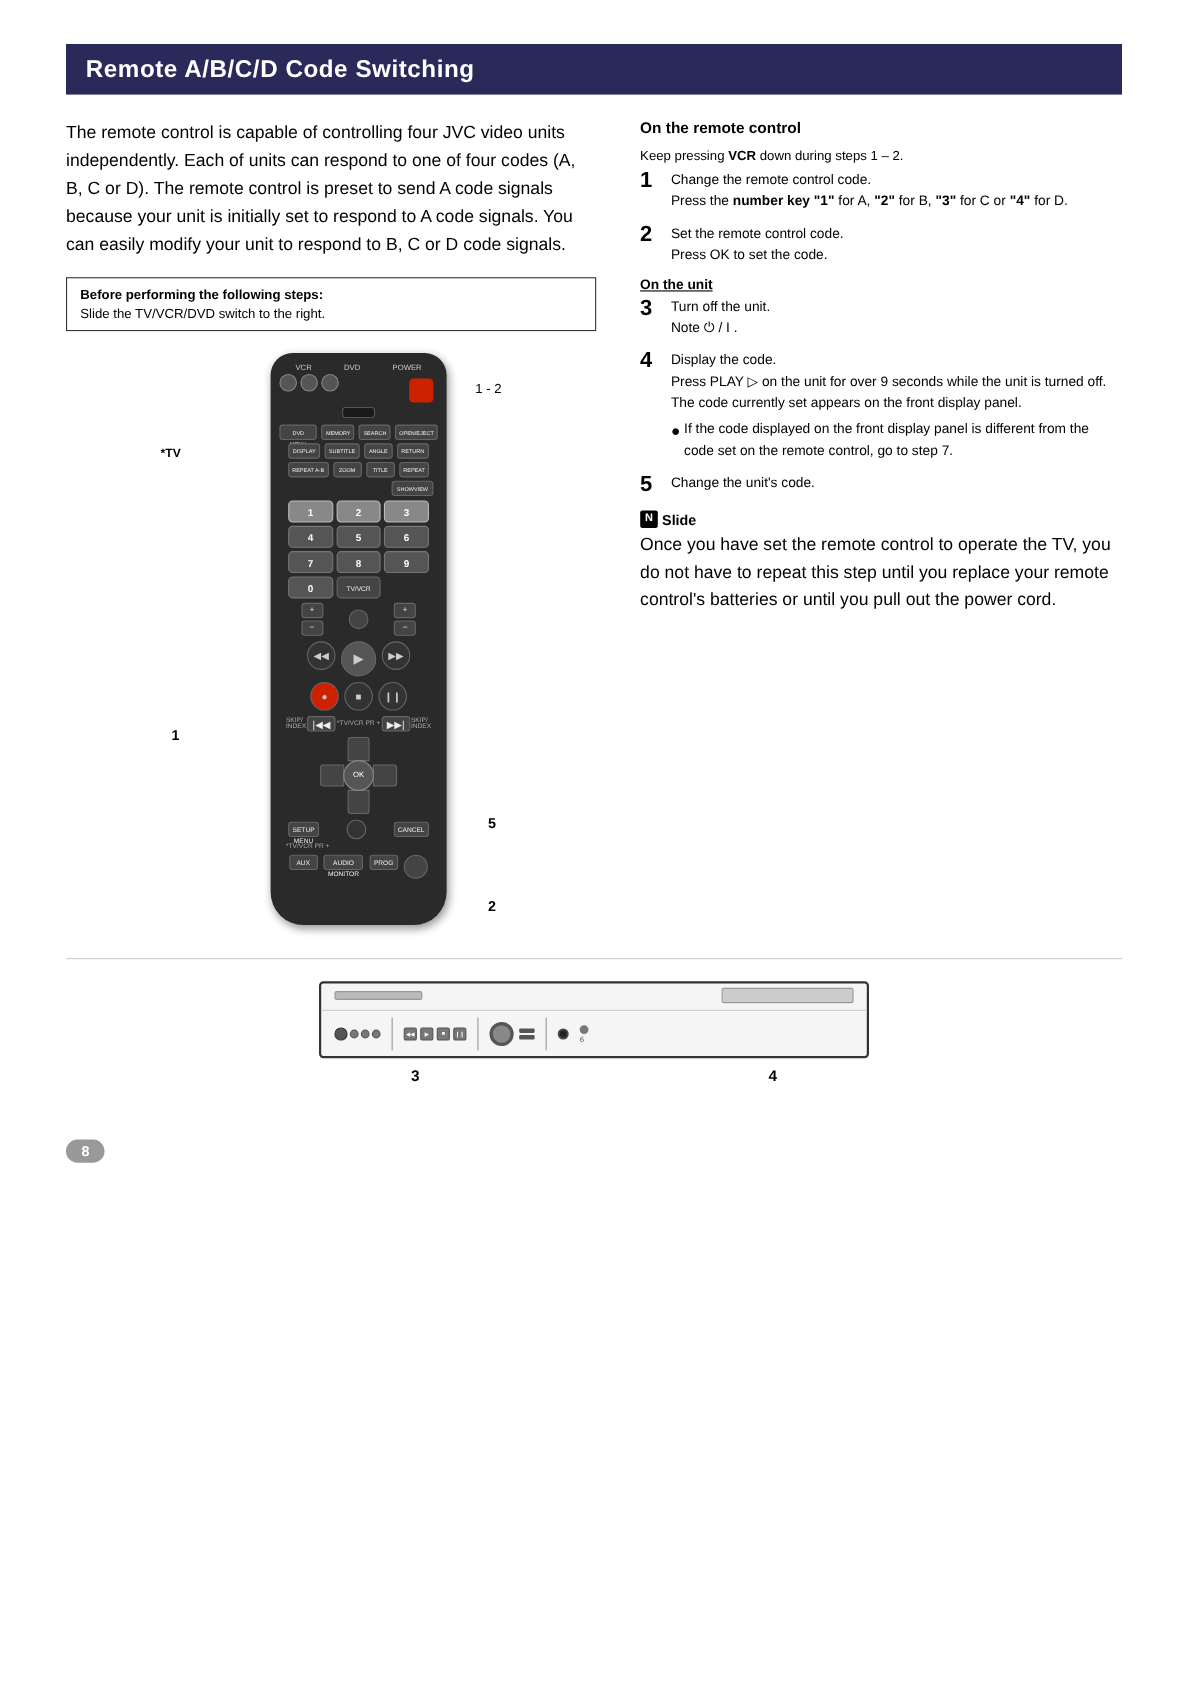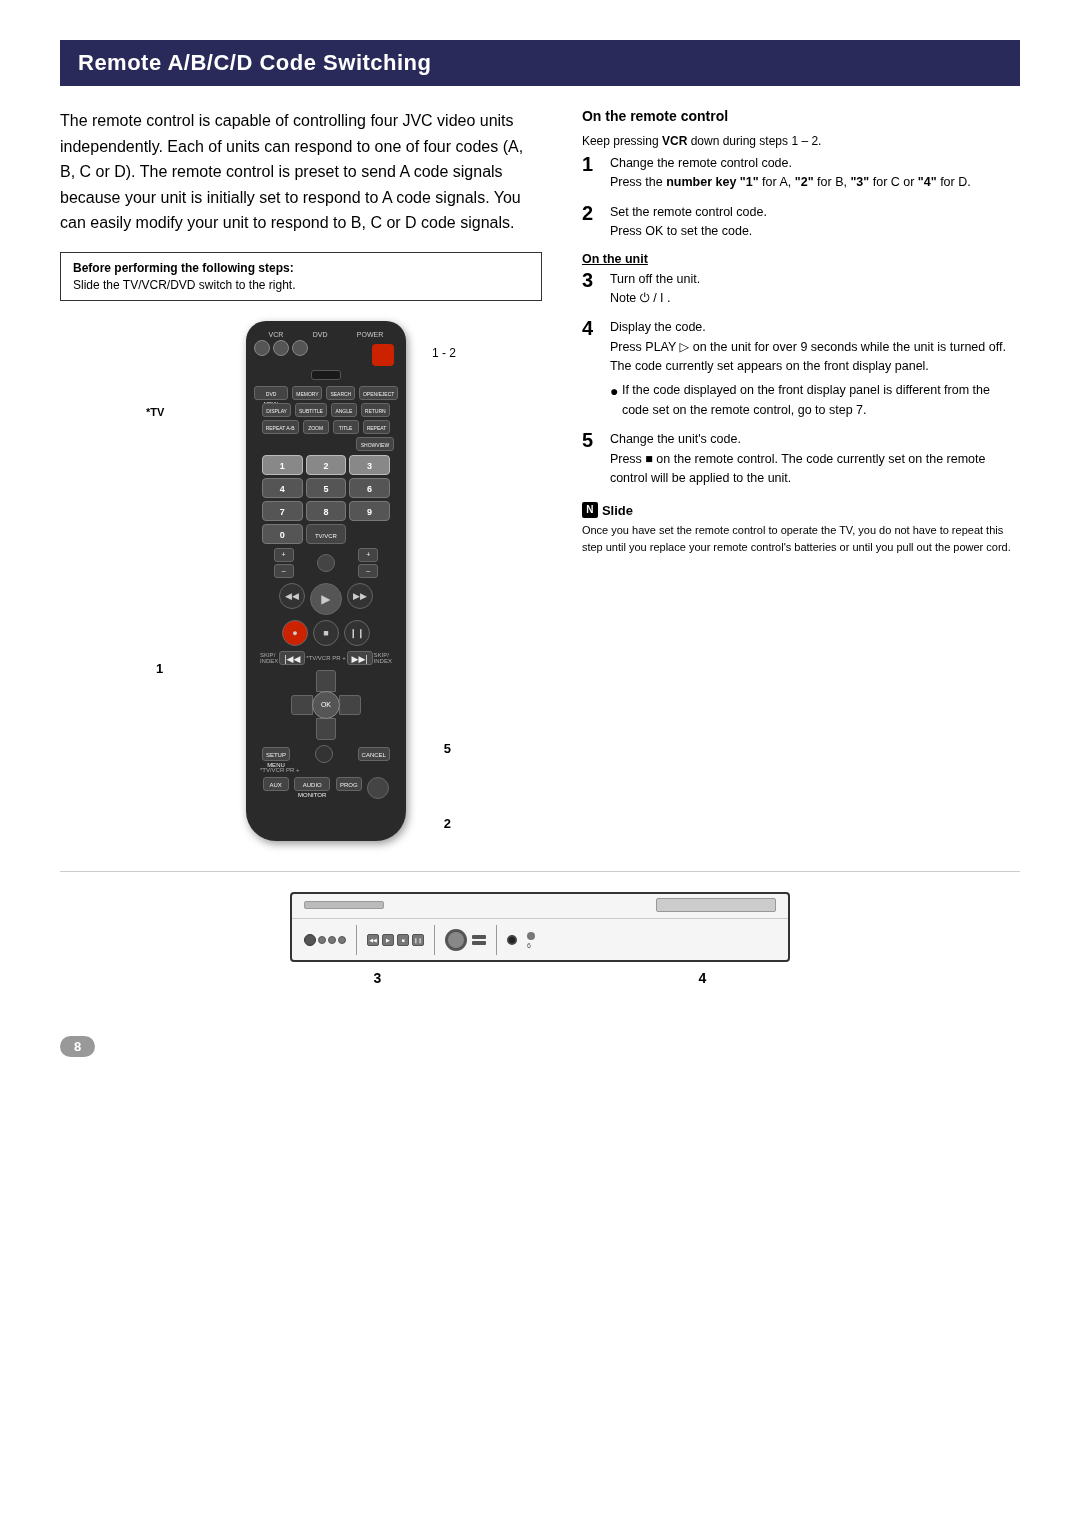--- a/index.html
+++ b/index.html
@@ -289,21 +289,21 @@
       font-size: 10px;
       font-weight: bold;
       width: 16px;
       height: 16px;
       text-align: center;
       line-height: 16px;
       border-radius: 2px;
     }
 
     .note-text {
-      font-size: 11px;
+      font-size: 16px;
       line-height: 1.55;
     }
 
     .bullet-item {
       display: flex;
       align-items: flex-start;
       margin-top: 5px;
       font-size: 12.5px;
       line-height: 1.55;
     }
@@ -545,21 +545,20 @@
           <span>If the code displayed on the front display panel is different from the code set on the remote control, go to step 7.</span>
         </div>
       </div>
     </div>
 
     <div class="step">
       <div class="step-num">5</div>
       <div class="step-content">
         <span class="step-title">Change the unit's code.</span>
         <br>
-        <span>Press ■ on the remote control. The code currently set on the remote control will be applied to the unit.</span>
       </div>
     </div>
 
     <div class="note-box">
       <div class="note-title">
         <span class="note-icon">N</span>
         <span>Slide</span>
       </div>
       <div class="note-text">Once you have set the remote control to operate the TV, you do not have to repeat this step until you replace your remote control's batteries or until you pull out the power cord.</div>
     </div>

